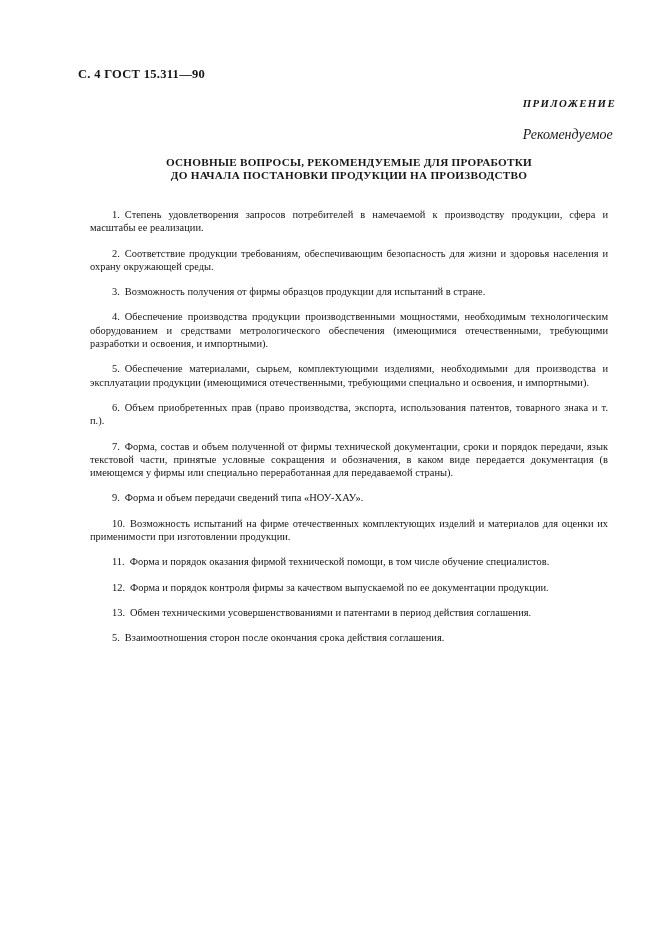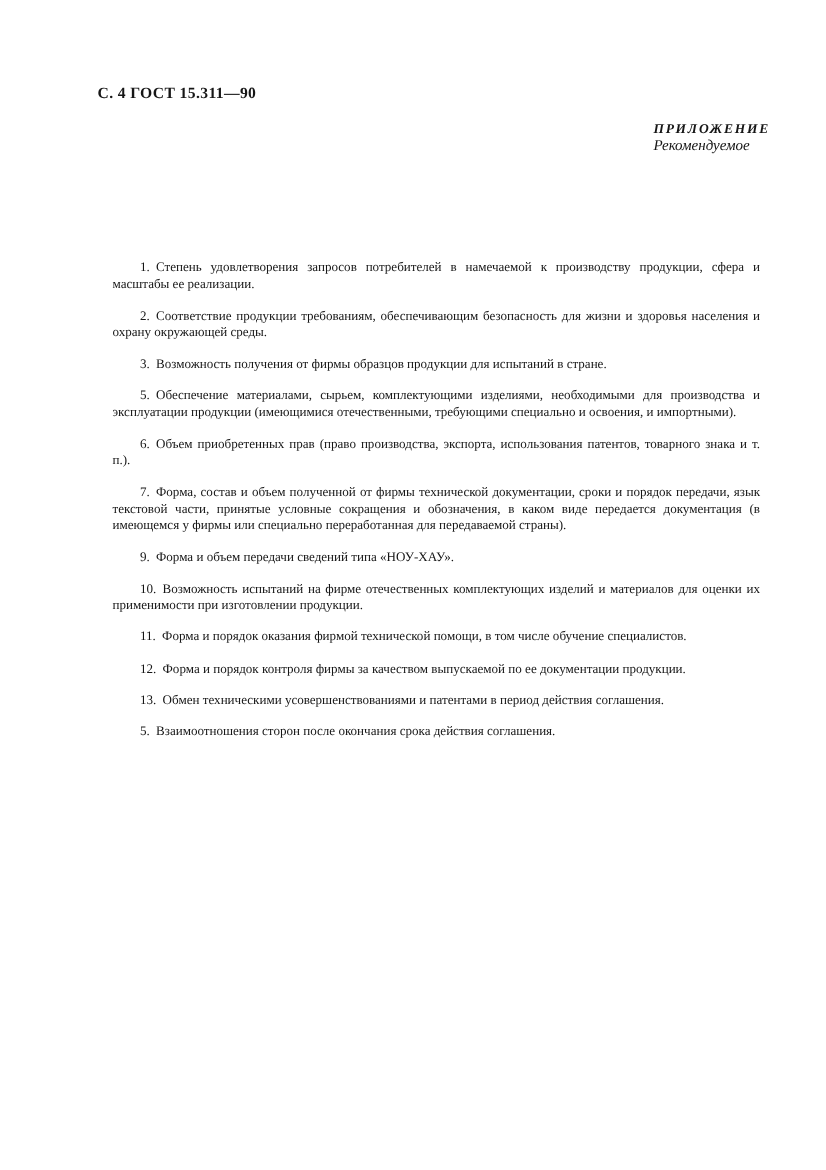--- a/index.html
+++ b/index.html
@@ -33,22 +33,23 @@
     font-style: italic;
     line-height: 12.5px;
   }
   .appendix-block .appendix-main {
     font-size: 10.8px;
     font-weight: bold;
     letter-spacing: 1.4px;
     display: block;
   }
   .appendix-block .appendix-sub {
-    font-size: 12px;
+    font-size: 14px;
     display: block;
+    margin-top: 19px;
   }
   .doc-title {
     position: absolute;
     left: 78px;
     top: 156px;
     width: 542px;
     text-align: center;
     font-weight: bold;
     font-size: 11.2px;
     line-height: 13px;
@@ -76,25 +77,30 @@
 
 <div class="page">
 
   <div class="running-header">С. 4 ГОСТ 15.311—90</div>
 
   <div class="appendix-block">
     <span class="appendix-main">ПРИЛОЖЕНИЕ</span>
     <span class="appendix-sub">Рекомендуемое</span>
   </div>
 
+  <div class="doc-title">
+    <div>ОСНОВНЫЕ ВОПРОСЫ, РЕКОМЕНДУЕМЫЕ ДЛЯ ПРОРАБОТКИ</div>
+    <div>ДО НАЧАЛА ПОСТАНОВКИ ПРОДУКЦИИ НА ПРОИЗВОДСТВО</div>
+  </div>
 
   <div class="doc-body">
     <p class="item"><span class="num">1.</span><span>Степень удовлетворения запросов потребителей в намечаемой к производству продукции, сфера и масштабы ее реализации.</span></p>
     <p class="item"><span class="num">2.</span><span>Соответствие продукции требованиям, обеспечивающим безопасность для жизни и здоровья населения и охрану окружающей среды.</span></p>
     <p class="item"><span class="num">3.</span><span>Возможность получения от фирмы образцов продукции для испытаний в стране.</span></p>
+    <p class="item"><span class="num">4.</span><span>Обеспечение производства продукции производственными мощностями, необходимым технологическим оборудованием и средствами метрологического обеспечения (имеющимися отечественными, требующими разработки и освоения, и импортными).</span></p>
     <p class="item"><span class="num">5.</span><span>Обеспечение материалами, сырьем, комплектующими изделиями, необходимыми для производства и эксплуатации продукции (имеющимися отечественными, требующими специально и освоения, и импортными).</span></p>
     <p class="item"><span class="num">6.</span><span>Объем приобретенных прав (право производства, экспорта, использования патентов, товарного знака и т. п.).</span></p>
     <p class="item"><span class="num">7.</span><span>Форма, состав и объем полученной от фирмы технической документации, сроки и порядок передачи, язык текстовой части, принятые условные сокращения и обозначения, в каком виде передается документация (в имеющемся у фирмы или специально переработанная для передаваемой страны).</span></p>
     <p class="item"><span class="num">9.</span><span>Форма и объем передачи сведений типа «НОУ-ХАУ».</span></p>
     <p class="item"><span class="num">10.</span><span>Возможность испытаний на фирме отечественных комплектующих изделий и материалов для оценки их применимости при изготовлении продукции.</span></p>
     <p class="item"><span class="num">11.</span><span>Форма и порядок оказания фирмой технической помощи, в том числе обучение специалистов.</span></p>
     <p class="item"><span class="num">12.</span><span>Форма и порядок контроля фирмы за качеством выпускаемой по ее документации продукции.</span></p>
     <p class="item"><span class="num">13.</span><span>Обмен техническими усовершенствованиями и патентами в период действия соглашения.</span></p>
     <p class="item"><span class="num">5.</span><span>Взаимоотношения сторон после окончания срока действия соглашения.</span></p>
   </div>

